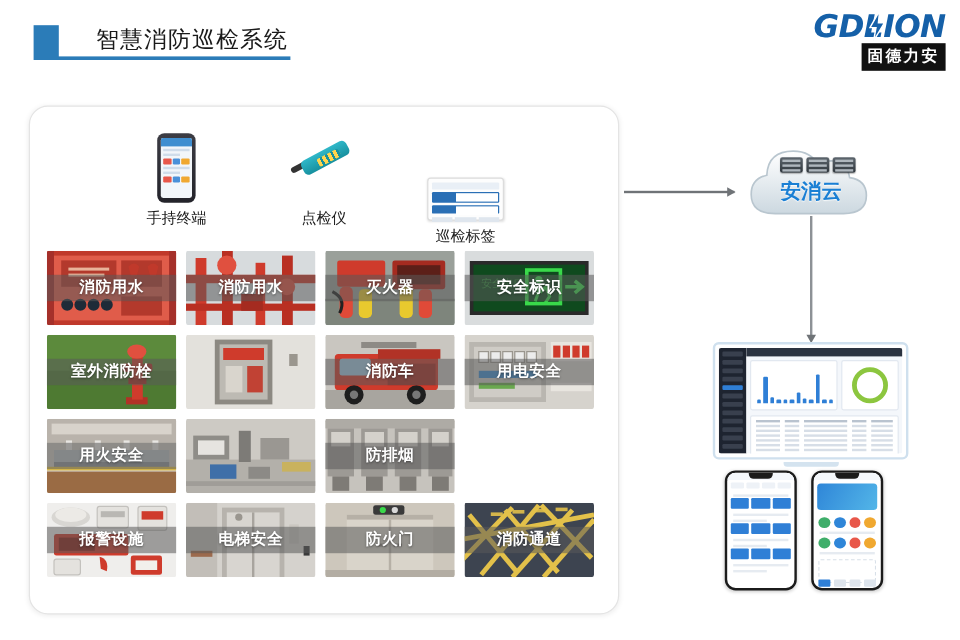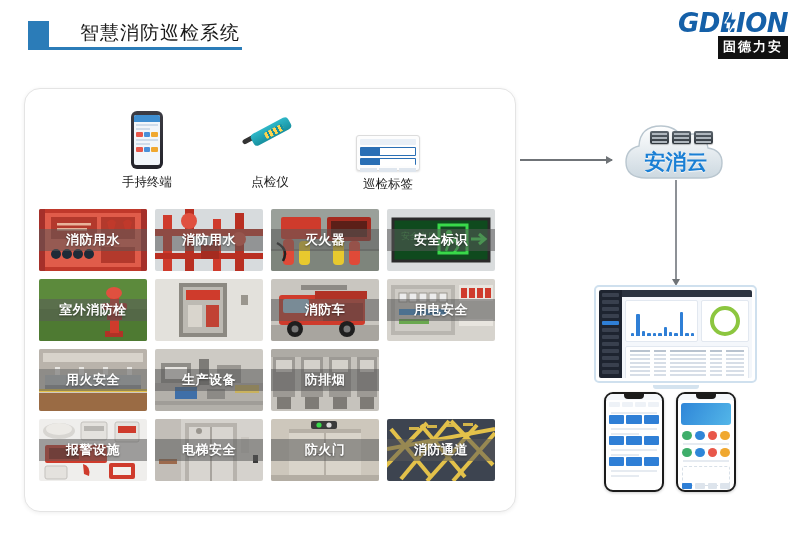--- a/index.html
+++ b/index.html
@@ -63,21 +63,21 @@
   .grid-row{display:flex;gap:8px;margin-bottom:8px;}
   .thumb{position:relative;width:108px;height:62px;overflow:hidden;border-radius:2px;}
   .thumb .cap{position:absolute;left:0;right:0;top:50%;transform:translateY(-50%);
     height:22px;line-height:22px;background:rgba(90,90,90,.55);color:#fff;
     font-size:13px;font-weight:bold;text-align:center;letter-spacing:.5px;
     text-shadow:0 1px 2px rgba(0,0,0,.45);}
   .art{position:absolute;inset:0;}
   
   #cloud{position:absolute;left:620px;top:112px;width:112px;height:72px;}
   .cloud-shape{position:absolute;inset:0;}
-  #cloud-label{position:absolute;left:0;right:0;top:36px;text-align:center;font-size:21px;
+  #cloud-label{position:absolute;left:0;right:0;top:36px;text-align:center;font-size:17px;
     font-weight:bold;color:#1a7fd4;text-shadow:0 1px 1px rgba(255,255,255,.9);}
   .srv{position:absolute;top:19px;width:19px;height:13px;border-radius:2px;
     background:linear-gradient(180deg,#5d666e,#2f363c);box-shadow:0 1px 1px rgba(0,0,0,.25);}
   .srv i{display:block;height:2px;margin:2px 2px 0;background:#aeb6bd;}
   #srv1{left:30px;} #srv2{left:52px;} #srv3{left:74px;}
   
   #arrow-h{position:absolute;left:520px;top:159px;width:92px;height:2px;background:#6f7377;}
   #arrow-h::after{content:"";position:absolute;right:-1px;top:-3px;border-left:7px solid #6f7377;
     border-top:4px solid transparent;border-bottom:4px solid transparent;}
   #arrow-v{position:absolute;left:675px;top:180px;width:2px;height:100px;background:#8d9196;}
@@ -182,21 +182,21 @@
     <div class="dev-art">
       <div class="wand">
         <div class="wand-tip"></div>
         <div class="wand-body"></div>
         <div class="wand-keys"></div>
       </div>
     </div>
     <div class="dev-label">点检仪</div>
   </div>
 
-  <div class="device" style="left:318px;top:20px;width:90px;">
+  <div class="device" style="left:318px;top:33px;width:90px;">
     <div class="dev-art">
       <div class="tag">
         <div class="tag-hd"></div>
         <div class="tag-bar"></div>
         <div class="tag-bar" style="height:7px"></div>
         <div class="tag-ft">
             <i></i>
             <i></i>
             <i></i>
           </div>
@@ -376,21 +376,20 @@
           <rect y="34" width="108" height="28" fill="#b3b0aa"></rect>
           <rect x="6" y="14" width="30" height="20" fill="#8f8d88"></rect>
           <rect x="10" y="18" width="22" height="12" fill="#e6e4e0"></rect>
           <rect x="44" y="10" width="10" height="26" fill="#7d7b77"></rect>
           <rect x="62" y="16" width="24" height="18" fill="#9a9792"></rect>
           <rect x="20" y="38" width="22" height="12" fill="#3f6fa8"></rect>
           <rect x="52" y="40" width="18" height="10" fill="#8c8a86"></rect>
           <rect x="80" y="36" width="24" height="8" fill="#c9b25e"></rect>
           <rect x="0" y="52" width="108" height="4" fill="#a09d98"></rect>
         </svg>
-        <div class="cap">生产设备</div>
       </div>
 
       <div class="thumb">
         <svg class="art" viewBox="0 0 108 62" preserveAspectRatio="none">
           <rect width="108" height="62" fill="#c6c3bd"></rect>
           <rect y="0" width="108" height="8" fill="#aeaba5"></rect>
           <g fill="#9d9a95">
             <rect x="2" y="8" width="22" height="40"></rect>
               <rect x="30" y="8" width="22" height="40"></rect>
             <rect x="58" y="8" width="22" height="40"></rect>

